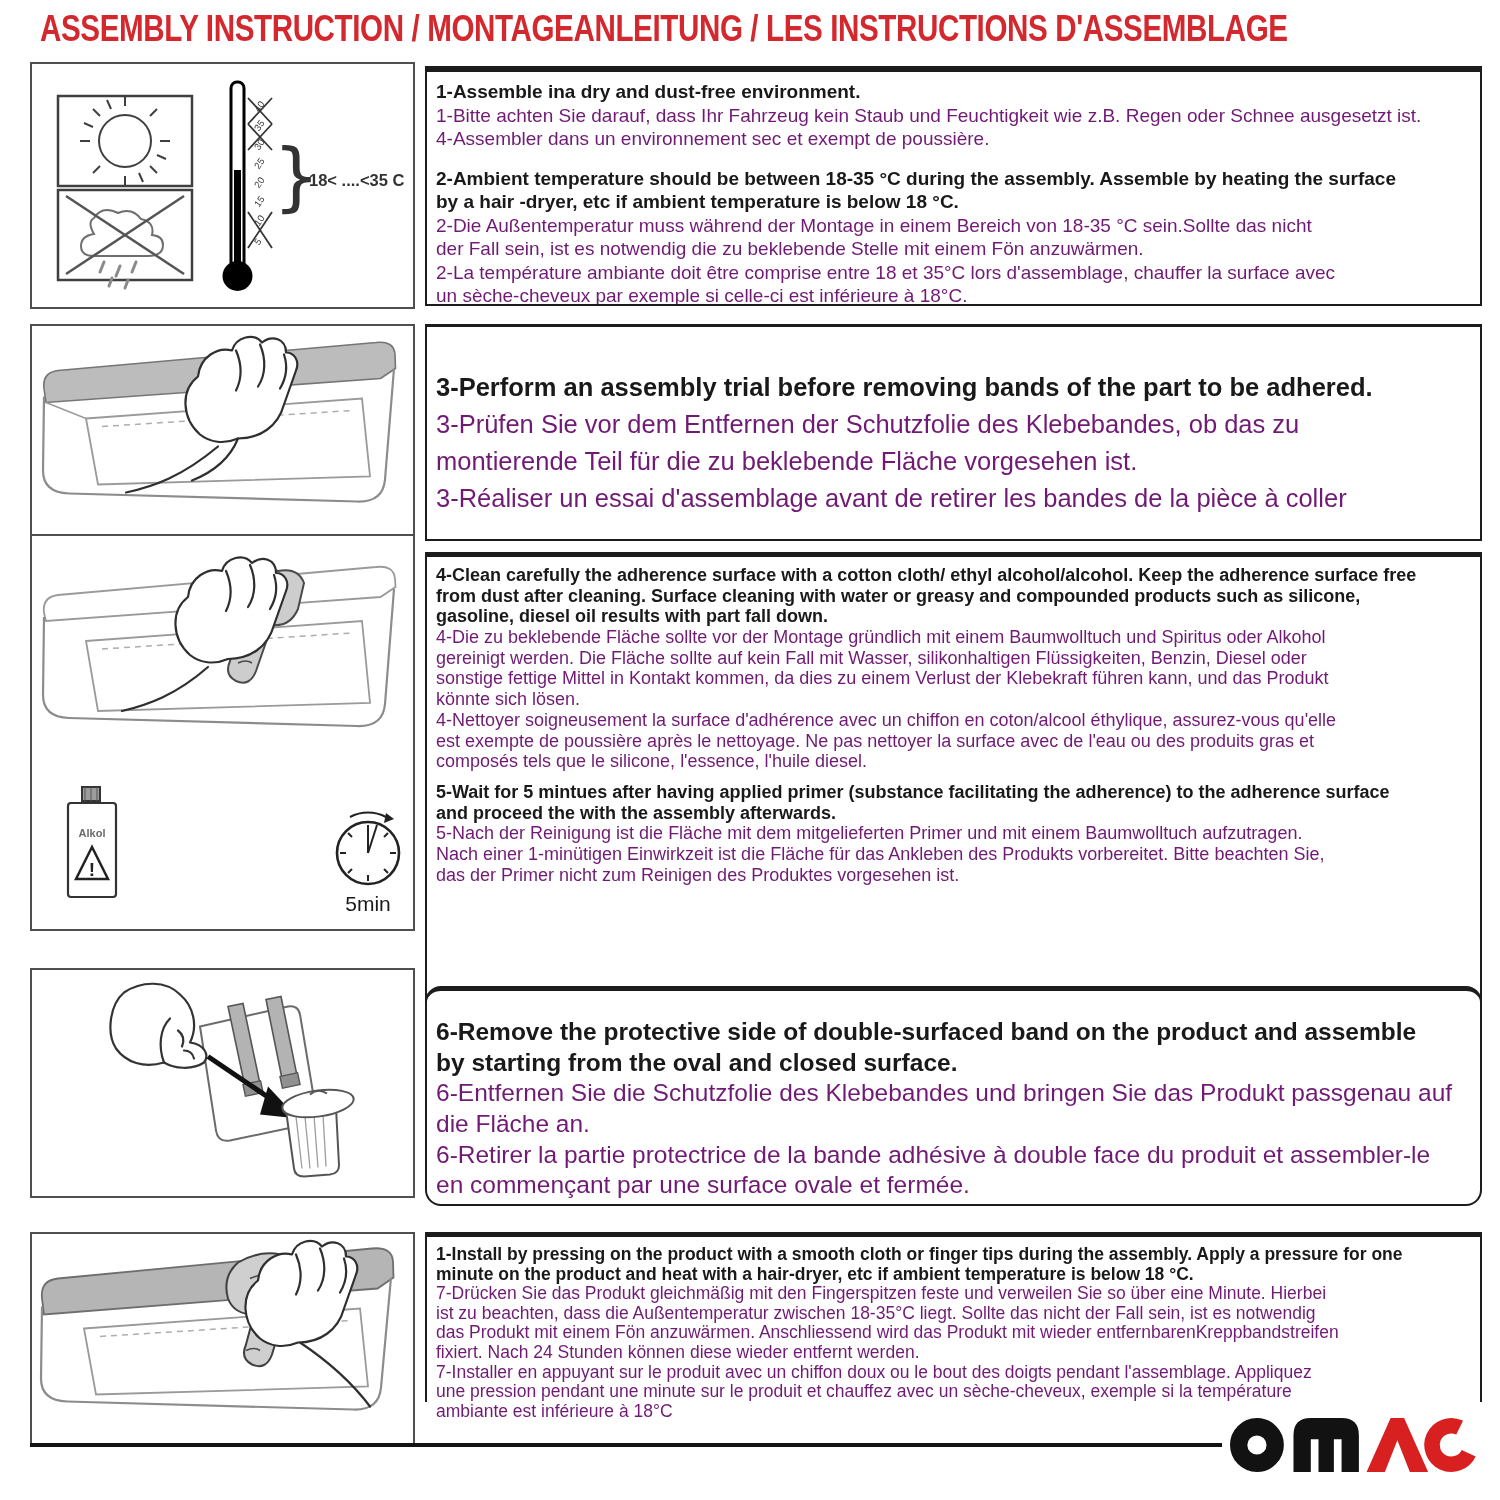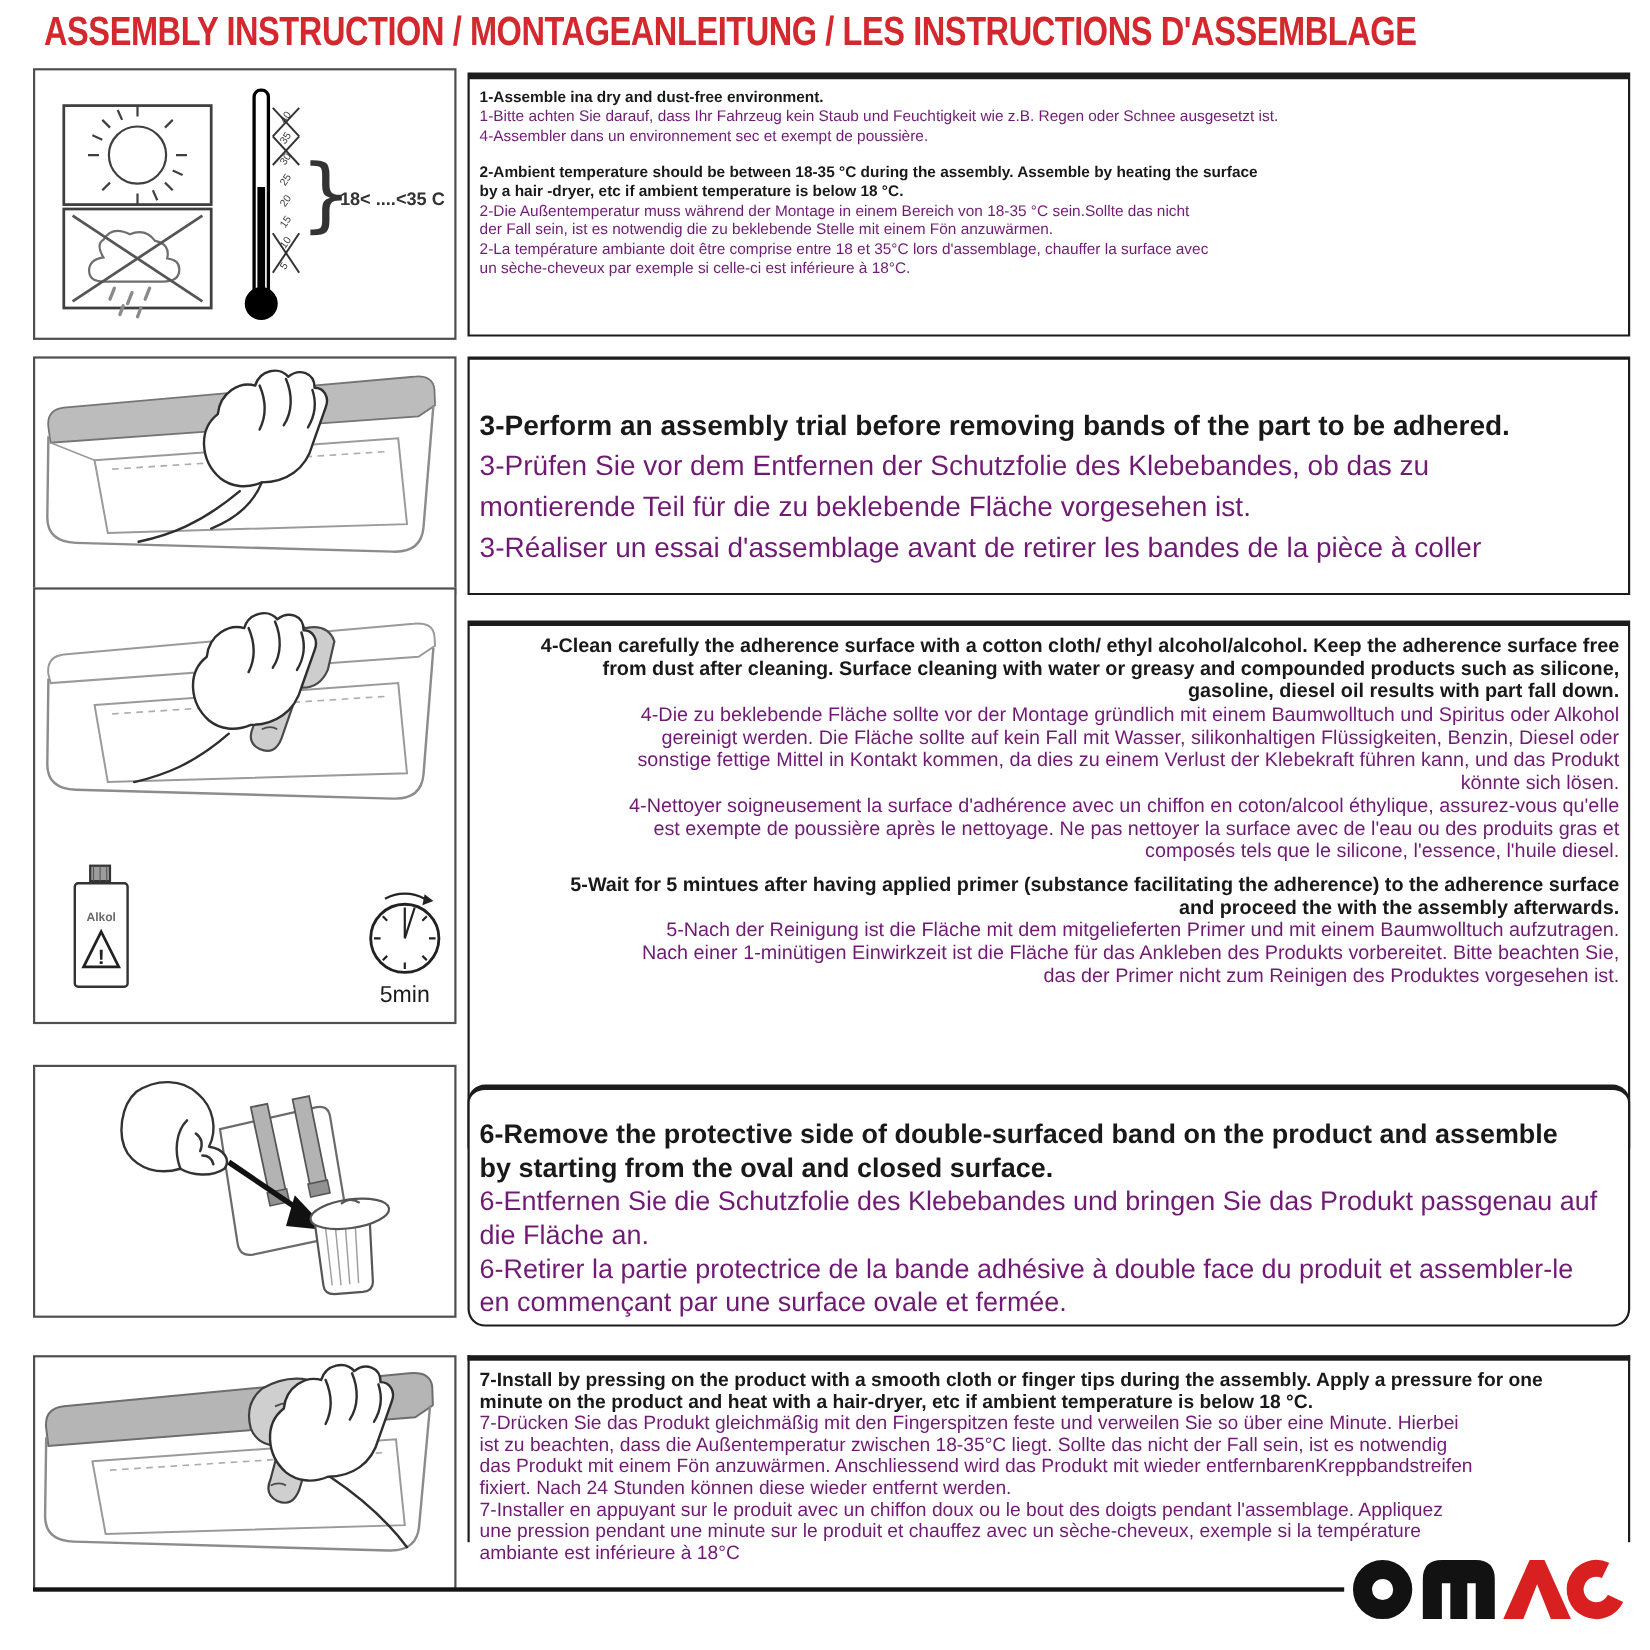--- a/index.html
+++ b/index.html
@@ -11,21 +11,21 @@
   .box{position:absolute;box-sizing:border-box;background:#fff;}
   .left-box{left:30px;width:385px;border:2.5px solid #4f4f4f;}
   .right-box{left:425px;width:1057px;border:2px solid #1c1c1c;border-top-width:6px;
              padding:8px 8px 0 9px;overflow:hidden;}
   .right-box p{margin:0;white-space:pre-line;}
   .b{font-weight:bold;color:#191919;}
   .r{color:#701a75;}
   .gap{margin-top:16px !important;}
   .gap-sm{margin-top:10px !important;}
   
-  .t-sm p{font-size:14px;line-height:1.24;}
+  .t-sm p{font-size:19px;line-height:1.24;}
   .t-xs p{font-size:18px;line-height:1.15;}
   .t-lg p{font-size:25.5px;line-height:1.45;}
   .t-lg4 p{font-size:24.5px;line-height:1.25;}
   .t-r5 p{font-size:17.5px;line-height:1.12;}
   #rbox2{padding-top:42px;}
   #rbox4{padding-top:26px;border-radius:16px;}
   #rbox5{border-bottom:none;overflow:visible;}
   .bottom-rule{position:absolute;left:30px;top:1443px;width:1192px;height:4px;background:#141414;}
   .logo{position:absolute;left:1230px;top:1410px;}
   svg{display:block;}
@@ -197,21 +197,21 @@
             <line x1="352" y1="300" x2="356" y2="296"></line>
         </g>
         <line x1="336" y1="316" x2="336" y2="294" stroke="#222" stroke-width="2"></line>
         <line x1="336" y1="316" x2="345" y2="288" stroke="#222" stroke-width="2"></line>
         <path d="M318,280 A38,38 0 0 1 354,280" fill="none" stroke="#222" stroke-width="2"></path>
         <polygon points="354,276 362,282 352,286" fill="#222"></polygon>
         <text x="336" y="374" text-anchor="middle" font-family="Liberation Sans" font-size="21" fill="#1a1a1a">5min</text>
       </g>
     </svg>
   </div>
-  <div id="rbox3" class="box right-box t-xs" style="top:564px;height:480px;border-top-width:5px;text-align:right;">
+  <div id="rbox3" class="box right-box t-xs" style="top:552px;height:480px;border-top-width:5px;">
     <p class="b">4-Clean carefully the adherence surface with a cotton cloth/ ethyl alcohol/alcohol. Keep the adherence surface free
 from dust after cleaning. Surface cleaning with water or greasy and compounded products such as silicone,
 gasoline, diesel oil results with part fall down.</p>
     <p class="r">4-Die zu beklebende Fläche sollte vor der Montage gründlich mit einem Baumwolltuch und Spiritus oder Alkohol
 gereinigt werden. Die Fläche sollte auf kein Fall mit Wasser, silikonhaltigen Flüssigkeiten, Benzin, Diesel oder
 sonstige fettige Mittel in Kontakt kommen, da dies zu einem Verlust der Klebekraft führen kann, und das Produkt
 könnte sich lösen.</p>
     <p class="r">4-Nettoyer soigneusement la surface d'adhérence avec un chiffon en coton/alcool éthylique, assurez-vous qu'elle
 est exempte de poussière après le nettoyage. Ne pas nettoyer la surface avec de l'eau ou des produits gras et
 composés tels que le silicone, l'essence, l'huile diesel.</p>
@@ -275,21 +275,21 @@
       <g stroke="#2f2f2f" stroke-width="2.2" fill="#fff" stroke-linecap="round" stroke-linejoin="round">
         <path d="M268,108 C298,128 320,148 338,172" fill="none"></path>
         <path d="M228,104 C210,88 208,60 226,46 C228,26 246,16 260,20 C264,6 282,2 290,12 C300,4 314,8 314,22 C322,22 328,30 324,40 L312,74 C306,96 288,108 266,108 C252,114 238,112 228,104 Z"></path>
         <path d="M264,20 C270,34 270,48 264,60" fill="none"></path>
         <path d="M288,14 C294,28 294,44 286,56" fill="none"></path>
         <path d="M312,24 C316,36 314,48 308,58" fill="none"></path>
       </g>
     </svg>
   </div>
   <div id="rbox5" class="box right-box t-r5" style="top:1232px;height:170px;border-top-width:5px;">
-    <p class="b">7-Install by pressing on the product with a smooth cloth or finger tips during the assembly. Apply a pressure for one
+    <p class="b">1-Install by pressing on the product with a smooth cloth or finger tips during the assembly. Apply a pressure for one
 minute on the product and heat with a hair-dryer, etc if ambient temperature is below 18 °C.</p>
     <p class="r">7-Drücken Sie das Produkt gleichmäßig mit den Fingerspitzen feste und verweilen Sie so über eine Minute. Hierbei
 ist zu beachten, dass die Außentemperatur zwischen 18-35°C liegt. Sollte das nicht der Fall sein, ist es notwendig
 das Produkt mit einem Fön anzuwärmen. Anschliessend wird das Produkt mit wieder entfernbarenKreppbandstreifen
 fixiert. Nach 24 Stunden können diese wieder entfernt werden.</p>
     <p class="r">7-Installer en appuyant sur le produit avec un chiffon doux ou le bout des doigts pendant l'assemblage. Appliquez
 une pression pendant une minute sur le produit et chauffez avec un sèche-cheveux, exemple si la température
 ambiante est inférieure à 18°C</p>
   </div>
 

